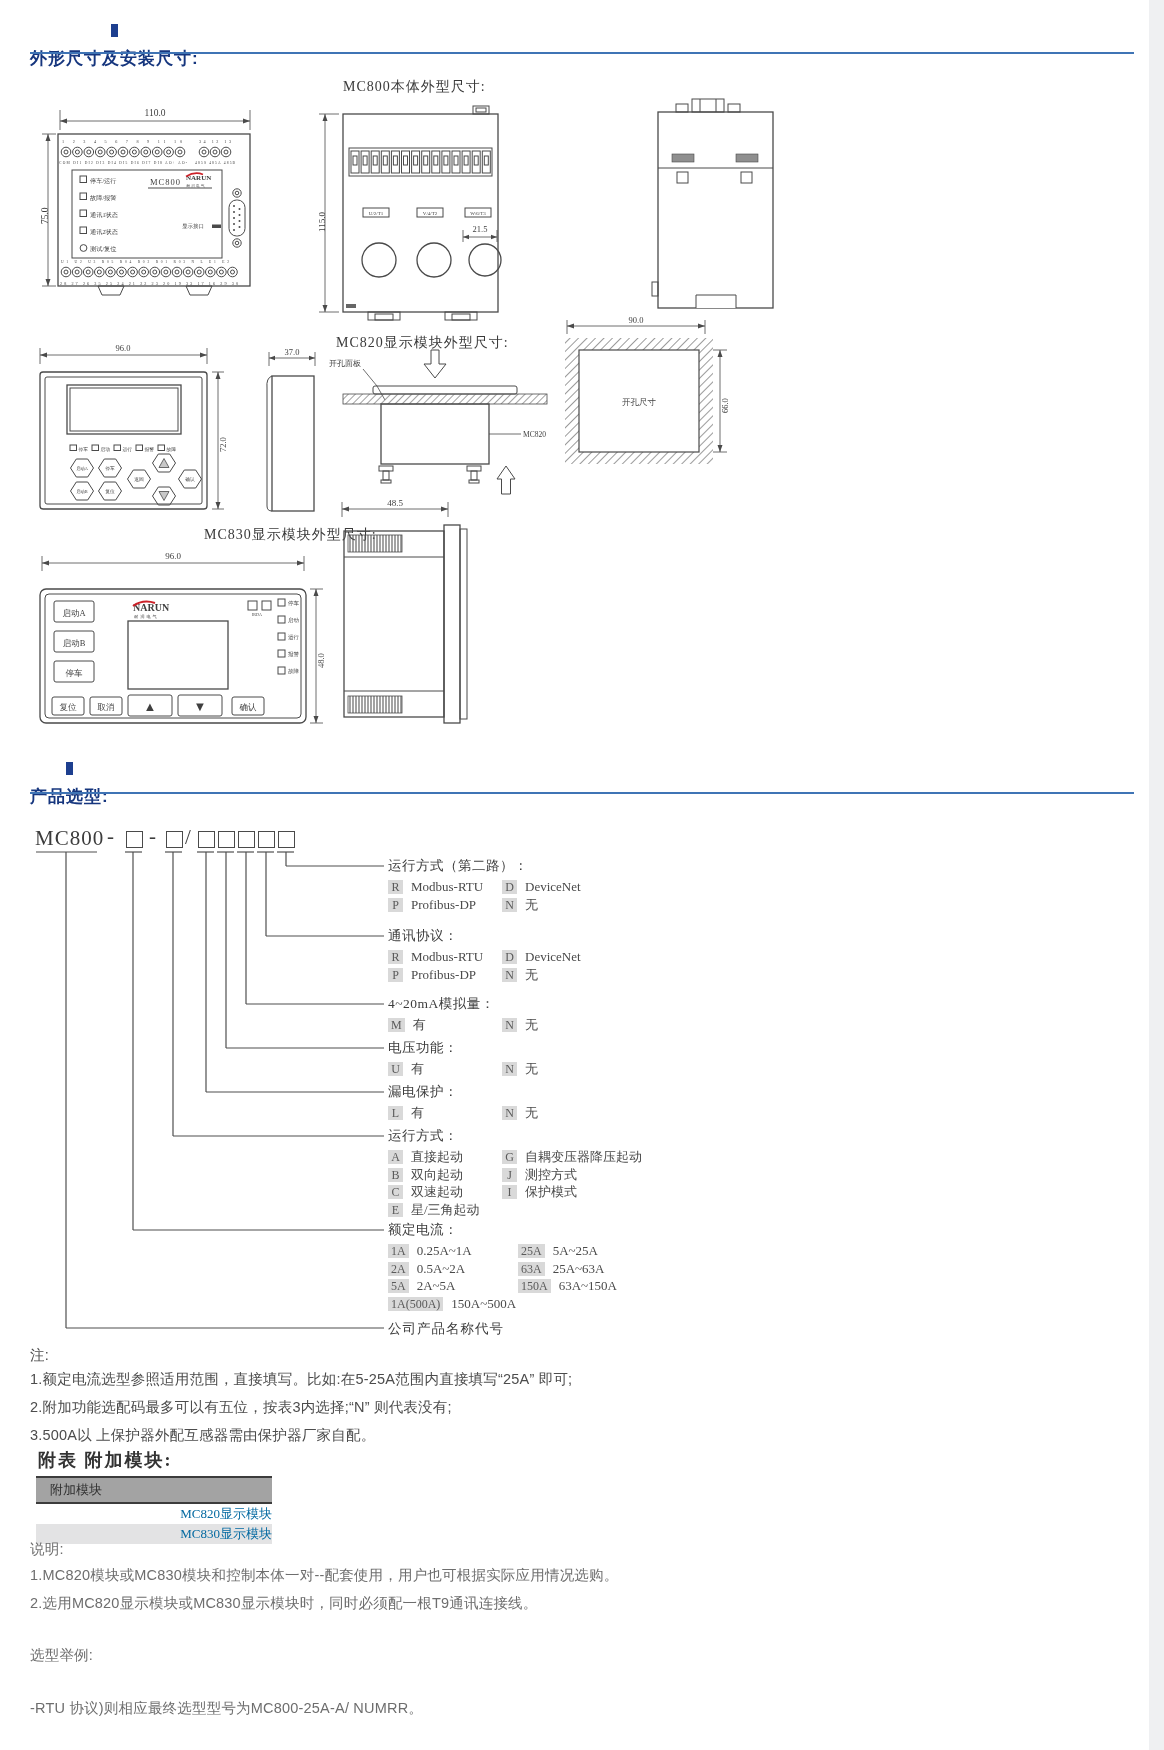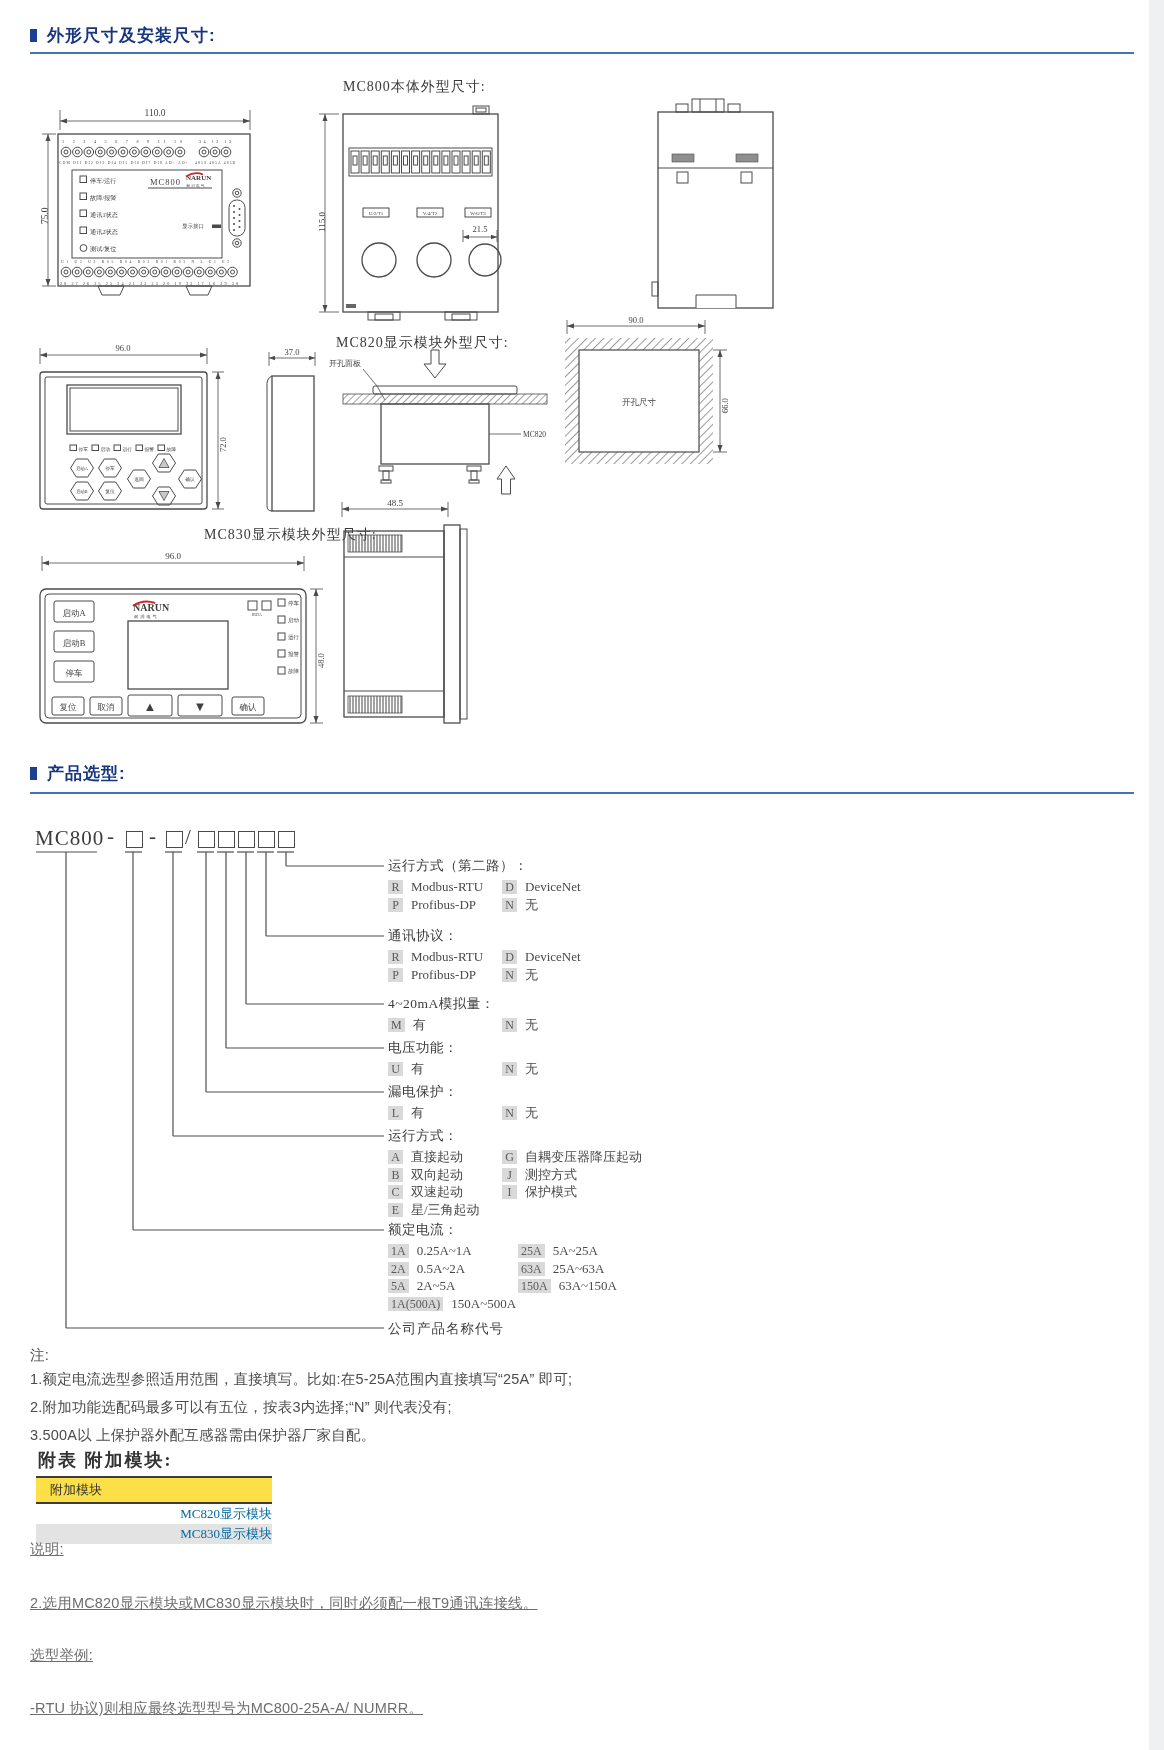--- a/index.html
+++ b/index.html
@@ -1,21 +1,21 @@
 <!DOCTYPE html>
 <html><head>
 <meta charset="utf-8">
 <style>
   html,body{margin:0;padding:0;}
   body{width:1164px;height:1750px;position:relative;background:#ffffff;
        font-family:"Liberation Sans","DejaVu Sans",sans-serif;}
   .page{position:absolute;left:0;top:0;width:1164px;height:1750px;overflow:hidden;background:#fff;}
   .page > *{position:absolute;}
   .gutter{left:1149px;top:0;width:15px;height:1750px;background:#eff0f2;}
-  .sec{left:30px;display:flex;align-items:center;gap:10px;}
+  .sec{left:30px;display:flex;align-items:center;gap:10px;flex-direction:column;}
   .sec .bullet{width:7px;height:13px;background:#1d3f8f;display:inline-block;}
   .sec .sec-label{font-size:17px;font-weight:bold;color:#16367e;letter-spacing:1px;}
   .rule{left:30px;width:1104px;height:2px;background:#3f74b5;}
   .dtitle{font-family:"Liberation Serif","DejaVu Serif",serif;font-size:14px;color:#3a3a3a;letter-spacing:1px;}
   svg text{font-family:"Liberation Serif","DejaVu Serif",serif;fill:#3f3f3f;}
   .s{stroke:#4a4a4a;stroke-width:1;fill:none;}
   .s2{stroke:#4a4a4a;stroke-width:1.3;fill:none;}
   .d{stroke:#4a4a4a;stroke-width:.8;fill:none;}
   .ar{fill:#4a4a4a;stroke:none;}
   .gray{fill:#8f8f8f;stroke:#4a4a4a;stroke-width:.6;}
@@ -26,24 +26,24 @@
   
   .sel-group .gtitle{font-family:"Liberation Serif","DejaVu Serif",serif;font-size:13.5px;color:#3d3d3d;line-height:16px;letter-spacing:.5px;}
   .opts{display:grid;grid-template-columns:114px auto;margin-top:4px;line-height:17.5px;}
   .opt{white-space:nowrap;font-family:"Liberation Serif","DejaVu Serif",serif;font-size:13px;color:#4a4a4a;}
   .opt .code{display:inline-block;background:#d9d9d9;color:#5a5a5a;font-size:12px;line-height:14px;
              padding:0 3px;min-width:9px;text-align:center;font-style:normal;}
   .opt em{font-style:normal;margin-left:8px;}
   .tree{pointer-events:none;}
   
   .ntext{font-size:14.5px;color:#4c4c4c;letter-spacing:.2px;}
-  .ftext{font-size:14.5px;color:#6e6e6e;letter-spacing:.2px;text-decoration:underline;}
+  .ftext{font-size:14.5px;color:#6e6e6e;letter-spacing:.2px;}
   .app-title{font-family:"Liberation Serif","DejaVu Serif",serif;font-size:18px;font-weight:bold;color:#333;letter-spacing:2px;}
   .mtable{left:36px;width:236px;font-family:"Liberation Serif","DejaVu Serif",serif;font-size:13px;color:#3c3c3c;}
-  .mtable .th{background:#fde047;border-top:2px solid #3c3c3c;border-bottom:2px solid #3c3c3c;
+  .mtable .th{background:#a3a3a3;border-top:2px solid #3c3c3c;border-bottom:2px solid #3c3c3c;
               padding:3px 0 3px 14px;color:#2f2f2f;}
   .mtable .tr{padding:1px 0 1px 14px;color:#0369a1;text-align:right;}
   .mtable .tr.alt{background:#e3e3e4;}
 </style>
 </head>
 <body>
 
 <div class="page">
   <div class="gutter"></div>
 
@@ -621,16 +621,17 @@
 
   <div class="app-title" style="left:38px;top:1448px">附表 附加模块:</div>
 
   <div class="mtable" style="top:1476px">
     <div class="th">附加模块</div>
     <div class="tr">MC820显示模块</div>
     <div class="tr alt">MC830显示模块</div>
   </div>
 
   <div class="ftext" style="left:30px;top:1540px">说明:</div>
+  <div class="ftext" style="left:30px;top:1566px">1.MC820模块或MC830模块和控制本体一对--配套使用，用户也可根据实际应用情况选购。</div>
   <div class="ftext" style="left:30px;top:1594px">2.选用MC820显示模块或MC830显示模块时，同时必须配一根T9通讯连接线。</div>
   <div class="ftext" style="left:30px;top:1646px">选型举例:</div>
   <div class="ftext" style="left:30px;top:1699px">-RTU 协议)则相应最终选型型号为MC800-25A-A/ NUMRR。</div>
 </div>
 
 </body></html>

